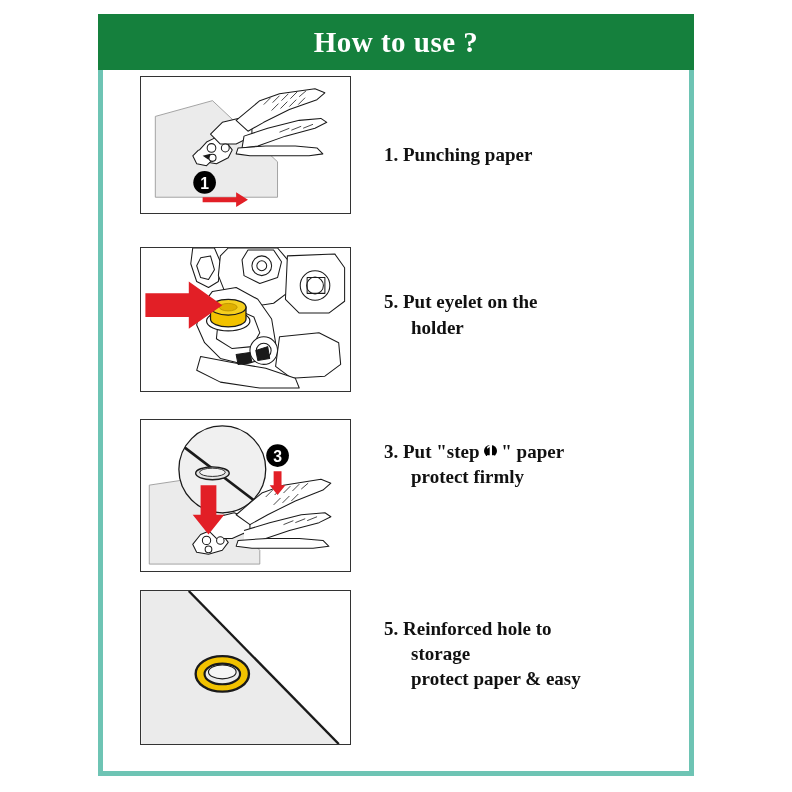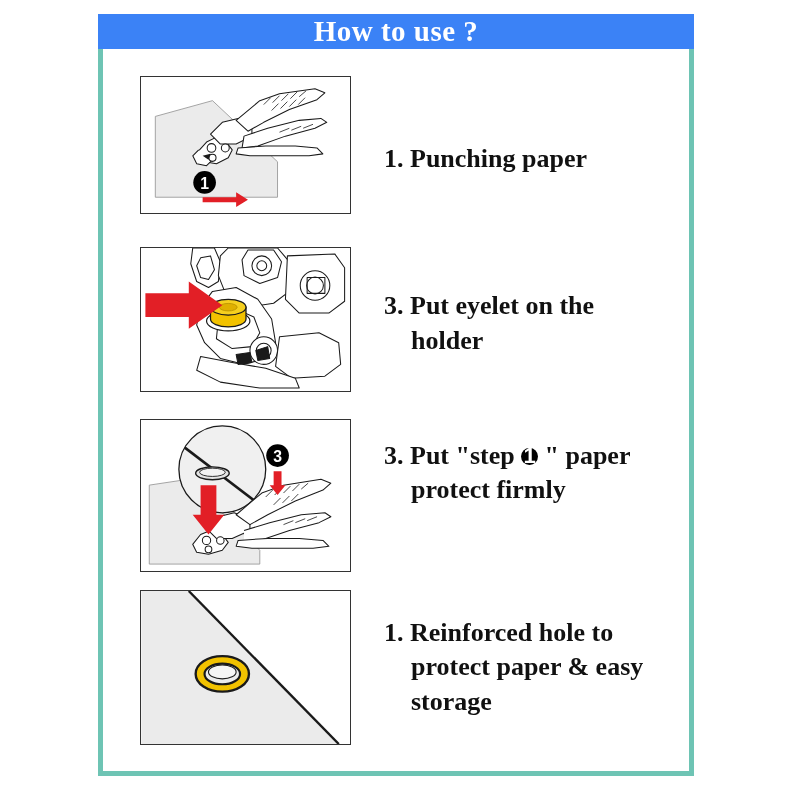--- a/index.html
+++ b/index.html
@@ -32,22 +32,22 @@
     box-sizing: border-box;
     border: 5px solid #6ec4b4;
     background: transparent;
   }
 
   .header-bar {
     position: absolute;
     left: 98px;
     top: 14px;
     width: 596px;
-    height: 35px;
-    background: #3b82f6;
+    height: 56px;
+    background: #15803d;
     display: flex;
     align-items: center;
     justify-content: center;
   }
   .header-title {
     color: #ffffff;
     font-size: 29px;
     font-weight: bold;
     letter-spacing: 0.5px;
     font-family: "Liberation Serif", "DejaVu Serif", serif;
@@ -85,21 +85,21 @@
   .panel.p1 { height: 138px; }
   .panel.p2 { height: 145px; }
   .panel.p3 { height: 153px; }
   .panel.p4 { height: 155px; }
 
   .panel svg { display: block; width: 100%; height: 100%; }
 
   .step-text {
     flex: 1 1 auto;
     padding-left: 33px;
-    font-size: 26px;
+    font-size: 19px;
     font-weight: bold;
     color: #111111;
     line-height: 1.33;
     font-family: "Liberation Serif", "DejaVu Serif", serif;
   }
   .step-text .ln {
     display: block;
     white-space: pre;
   }
   .step-text .ln.indent { padding-left: 27px; font-family: Liberation Serif, serif; }
@@ -211,21 +211,21 @@
             <path d="M70,60 L70,72 A18,8 0 0 0 106,72 L106,60 Z" fill="#f2c200" stroke="#1a1a1a" stroke-width="1.3"></path>
             <ellipse cx="88" cy="60" rx="18" ry="8" fill="#f5cf1f" stroke="#1a1a1a" stroke-width="1.3"></ellipse>
             <ellipse cx="88" cy="60" rx="9" ry="3.8" fill="#e0b000" stroke="#b58f00" stroke-width="0.8"></ellipse>
           </g>
           <g fill="#e21f26">
             <path d="M4,46 L48,46 L48,34 L82,58 L48,82 L48,70 L4,70 Z"></path>
           </g>
         </svg>
       </div>
       <div class="step-text">
-        <span class="ln">3. Put eyelet on the</span>
+        <span class="ln">5. Put eyelet on the</span>
         <span class="ln indent">holder</span>
       </div>
     </div>
 
     <div class="step-row r3">
       <div class="panel p3">
         <svg viewBox="0 0 211 153" xmlns="http://www.w3.org/2000/svg">
           <g>
             <polygon points="8,66 48,60 120,132 120,146 8,146" fill="#ebebeb" stroke="#9a9a9a" stroke-width="0.9"></polygon>
           </g>
@@ -284,20 +284,20 @@
             <path d="M48,0 L200,155" stroke="#1a1a1a" stroke-width="2.4" fill="none"></path>
           </g>
           <g>
             <ellipse cx="82" cy="84" rx="27" ry="18" fill="#f2c200" stroke="#1a1a1a" stroke-width="2.4"></ellipse>
             <ellipse cx="82" cy="84" rx="18" ry="10.5" fill="#ebebeb" stroke="#1a1a1a" stroke-width="2.2"></ellipse>
             <ellipse cx="82" cy="82" rx="14" ry="7" fill="#f5f5f5" stroke="#1a1a1a" stroke-width="1.1"></ellipse>
           </g>
         </svg>
       </div>
       <div class="step-text">
-        <span class="ln">1. Reinforced hole to</span>
+        <span class="ln">5. Reinforced hole to</span>
+        <span class="ln indent">storage</span>
         <span class="ln indent">protect paper &amp; easy</span>
-        <span class="ln indent">storage</span>
       </div>
     </div>
 
   </div>
 </div>
 
 </body></html>

